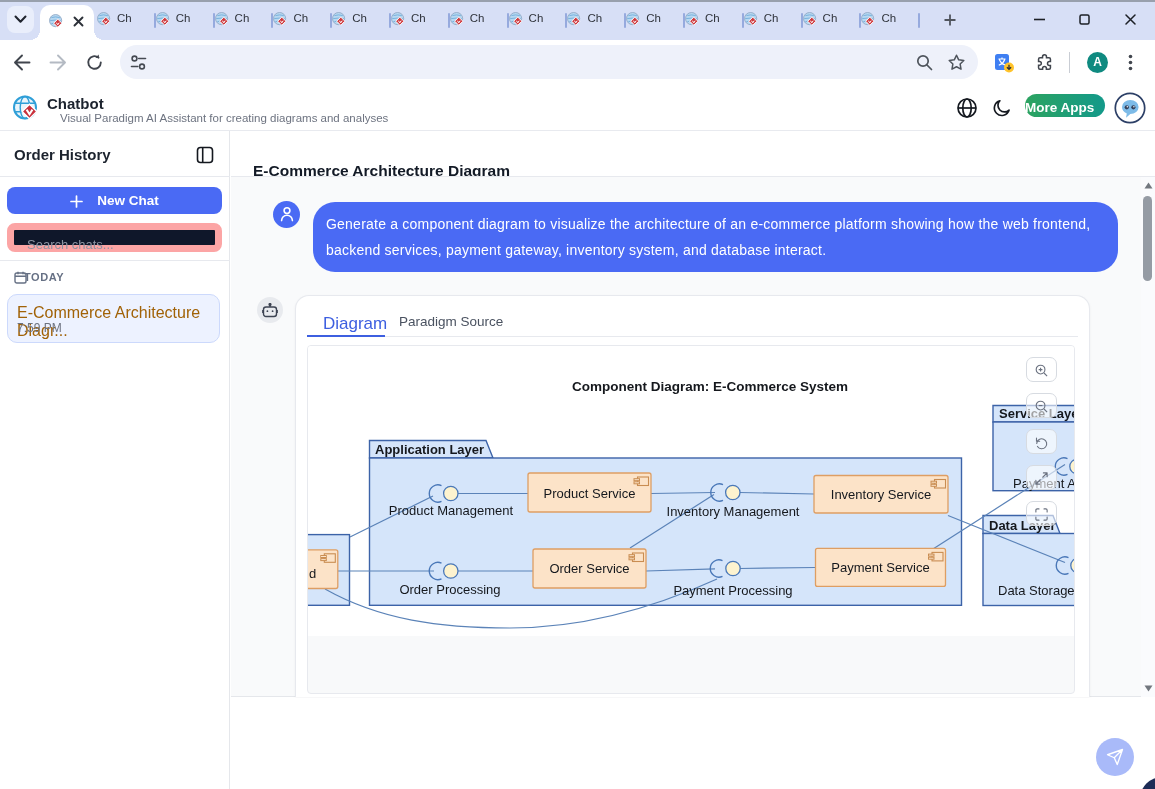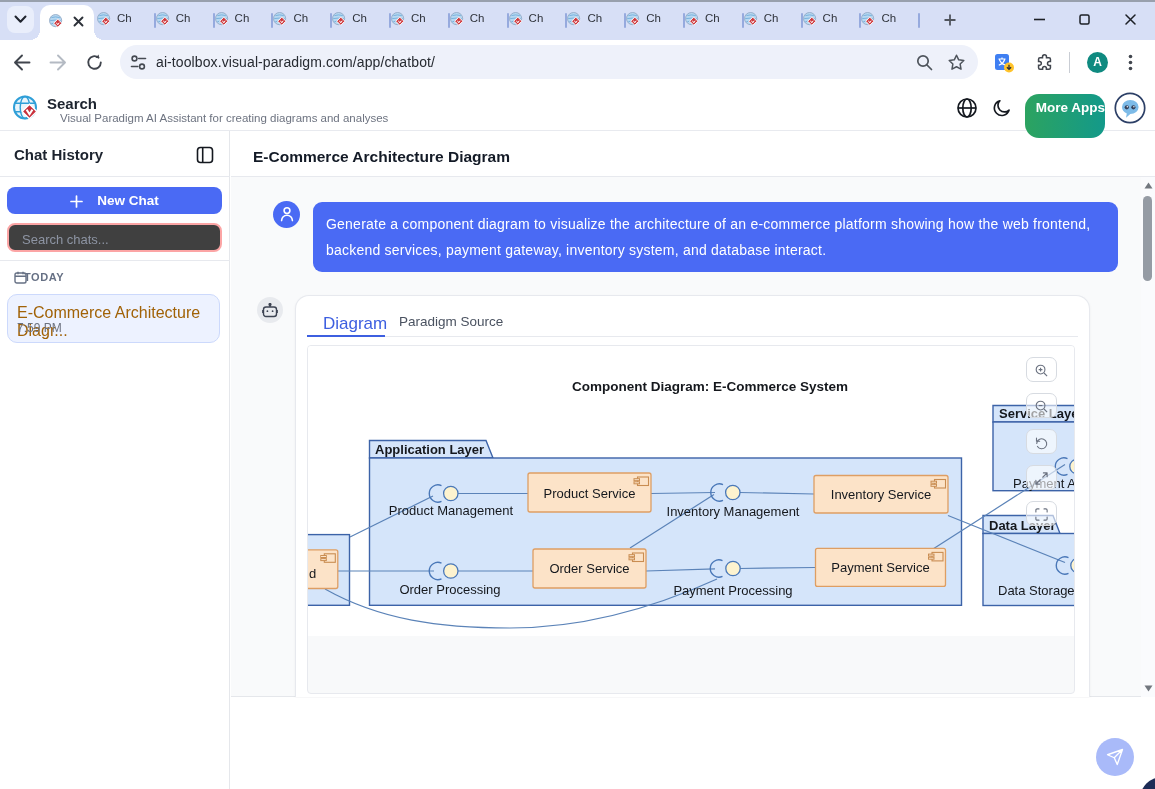--- a/index.html
+++ b/index.html
@@ -19,46 +19,46 @@
 
 
 #toolbar { position:absolute; left:0; top:40px; width:1155px; height:45px; background:#fff; }
 #urlpill { position:absolute; left:120px; top:45px; width:858px; height:34px; border-radius:17px; background:#eef1fa; }
 #urltext { position:absolute; left:156px; top:54px; font-size:14px; color:#262a31; letter-spacing:0.1px; }
 
 
 #appheader { position:absolute; left:0; top:85px; width:1155px; height:46px; background:#fff; border-bottom:1px solid #e8eaef; }
 #apptitle { position:absolute; left:47px; top:95px; font-size:15px; font-weight:bold; color:#1c232e; }
 #appsub { position:absolute; left:60px; top:112px; font-size:11.5px; color:#6d7380; }
-#moreapps { position:absolute; left:1025px; top:94px; width:80px; height:44px; border-radius:14px;
+#moreapps { position:absolute; left:1025px; top:94px; width:80px; height:23px; border-radius:14px;
   background:linear-gradient(90deg,#2ca360,#13998a); color:#fff; font-size:13.5px; font-weight:bold;
-  text-align:right; line-height:27px; }
+  text-align:left; line-height:27px; }
 
 
 #sidebar { position:absolute; left:0; top:131px; width:230px; height:658px; background:#fff; border-right:1px solid #e5e7eb; }
 #chathist { position:absolute; left:14px; top:146px; font-size:15px; font-weight:bold; color:#1c232e; }
 #sbheadline { position:absolute; left:0; top:176px; width:230px; height:1px; background:#e7e9ee; }
 #newchat { position:absolute; left:7px; top:187px; width:215px; height:27px; border-radius:8px; background:#4a6af4;
   color:#fff; font-size:13.5px; font-weight:bold; text-align:center; line-height:27px; }
-#searchbox { position:absolute; left:7px; top:223px; width:215px; height:29px; border-radius:8px; border:2px solid #fca5a5; background:#404040; }
+#searchbox { position:absolute; left:7px; top:223px; width:215px; height:29px; border-radius:8px; border:7px solid #fca5a5; background:#0f172a; }
 #searchph { position:absolute; left:13px; top:7px; font-size:13px; color:#8d94a3; }
 #sbline2 { position:absolute; left:0; top:260px; width:230px; height:1px; background:#e7e9ee; }
 #todaylbl { position:absolute; left:24px; top:271px; font-size:11px; font-weight:bold; color:#667084; letter-spacing:0.6px; }
 #chatitem { position:absolute; left:7px; top:294px; width:213px; height:49px; border-radius:10px; background:#edf2ff; border:1px solid #ccd9fc; }
 #cititle { position:absolute; left:9px; top:9px; font-size:16px; color:#a16207; }
 #citime { position:absolute; left:9px; top:26px; font-size:12px; color:#6d7380; }
 
 
-#maintitle { position:absolute; left:253px; top:148px; font-size:15.5px; font-weight:bold; color:#131a26; }
+#maintitle { position:absolute; left:253px; top:162px; font-size:15.5px; font-weight:bold; color:#131a26; }
 #mainline { position:absolute; left:231px; top:176px; width:924px; height:1px; background:#e7e9ee; }
 #chatarea { position:absolute; left:231px; top:177px; width:924px; height:520px; background:#f9fafb; border-bottom:1px solid #e5e7eb; }
 
 
 #uavatar { position:absolute; left:273px; top:201px; width:27px; height:27px; border-radius:50%; background:#4a6af4; }
-#ububble { position:absolute; left:313px; top:202px; width:805px; height:70px; border-radius:9px; background:#4a6af4; }
+#ububble { position:absolute; left:313px; top:202px; width:805px; height:70px; border-radius:22px; background:#4a6af4; }
 .ubline { position:absolute; left:13px; color:#fff; font-size:14px; letter-spacing:0.22px; }
 
 
 #bavatar { position:absolute; left:257px; top:297px; width:26px; height:26px; border-radius:50%; background:#e8eaee; }
 #card { position:absolute; left:295px; top:295px; width:795px; height:402px; background:#fff;
   border:1px solid #e7e9ee; border-bottom:none; border-radius:14px 14px 0 0; box-shadow:0 1px 3px rgba(16,24,40,0.05); }
 #tabdiagram { position:absolute; left:323px; top:314px; font-size:17px; color:#3d5fe0; }
 #tabplant { position:absolute; left:399px; top:314px; font-size:13.5px; color:#4a5260; }
 #tabsline { position:absolute; left:307px; top:336px; width:771px; height:1px; background:#e7e9ee; }
 #tabind { position:absolute; left:307px; top:335px; width:78px; height:2px; background:#3d5fe0; }
@@ -232,21 +232,20 @@
       <path d="M14.8 8.5 A6.3 6.3 0 1 1 12.5 3.6" fill="none" stroke="#40454d" stroke-width="1.9" stroke-linecap="round"></path>
       <path d="M12.7 0.5 L13 4.2 L9.4 3.8 Z" fill="#40454d"></path>
     </svg>
   <div id="urlpill"></div>
   <svg class="abs" style="left:130px;top:54px;" width="17" height="17" viewBox="0 0 17 17" fill="none" stroke="#454a52" stroke-width="1.6" stroke-linecap="round">
       <circle cx="4.5" cy="4.5" r="2.4"></circle>
       <path d="M8.7 4.5 H15.5"></path>
       <circle cx="12" cy="12.5" r="2.4"></circle>
       <path d="M1.5 12.5 H7.8"></path>
     </svg>
-  <div id="urltext">ai-toolbox.visual-paradigm.com/app/chatbot/</div>
   <svg class="abs" style="left:915px;top:53px;" width="19" height="19" viewBox="0 0 19 19">
       <circle cx="8" cy="8" r="5.2" fill="none" stroke="#4e545c" stroke-width="1.7"></circle>
       <path d="M12 12 L16.5 16.5" stroke="#4e545c" stroke-width="1.7" stroke-linecap="round"></path>
     </svg>
   <svg class="abs" style="left:947px;top:53px;" width="19" height="19" viewBox="0 0 24 24">
       <path d="M12 2.8 L14.8 8.6 L21.2 9.5 L16.6 14 L17.7 20.4 L12 17.4 L6.3 20.4 L7.4 14 L2.8 9.5 L9.2 8.6 Z" fill="none" stroke="#4e545c" stroke-width="1.9" stroke-linejoin="round"></path>
     </svg>
   <svg class="abs" style="left:994px;top:53px;" width="21" height="20" viewBox="0 0 21 20">
       <rect x="1" y="1" width="14" height="16" rx="2.5" fill="#3f7ff2"></rect>
       <path d="M4.5 6 h7 M8 4.5 v1.8 M10.8 6 c-0.6 2.6 -2.9 5 -6 6.2 M5.2 6 c0.8 2.6 3 5 6 6" stroke="#fff" stroke-width="1.2" fill="none"></path>
@@ -266,41 +265,41 @@
   <div id="appheader"></div>
   <svg class="abs" style="left:13px;top:95px;" width="27" height="27" viewBox="0 0 27 27">
 <circle cx="12" cy="12.5" r="11" fill="#eaf5fc" stroke="#2f9fd8" stroke-width="2"></circle>
 <ellipse cx="12" cy="12.5" rx="4.8" ry="11" fill="none" stroke="#2f9fd8" stroke-width="1.4"></ellipse>
 <path d="M1.6 8.2 H22.4 M1.6 16.8 H22.4" stroke="#2f9fd8" stroke-width="1.4" fill="none"></path>
 <g transform="rotate(45 16.5 16.5)">
         <rect x="11.3" y="11.3" width="10.4" height="10.4" fill="#c8313c" stroke="#fff" stroke-width="1.4"></rect>
       </g>
 <path d="M13.6 14.6 L16.5 19.2 L19.4 14.6" stroke="#fff" stroke-width="2" fill="none"></path>
 </svg>
-  <div id="apptitle">Search</div>
+  <div id="apptitle">Chatbot</div>
   <div id="appsub">Visual Paradigm AI Assistant for creating diagrams and analyses</div>
   <svg class="abs" style="left:956px;top:97px;" width="22" height="22" viewBox="0 0 22 22" fill="none" stroke="#14181f" stroke-width="1.7">
       <circle cx="11" cy="11" r="9"></circle>
       <ellipse cx="11" cy="11" rx="4.2" ry="9"></ellipse>
       <path d="M2 11 H20"></path>
     </svg>
   <svg class="abs" style="left:992px;top:98px;" width="20" height="20" viewBox="0 0 24 24" fill="none" stroke="#14181f" stroke-width="2">
       <path d="M20.5 14.5 A9 9 0 1 1 9.5 3.3 A7.2 7.2 0 0 0 20.5 14.5 Z" stroke-linejoin="round"></path>
     </svg>
   <div id="moreapps">More Apps</div>
   <svg class="abs" style="left:1113px;top:91px;" width="34" height="34" viewBox="0 0 34 34">
 <circle cx="17" cy="17" r="14.7" fill="none" stroke="#2c3f66" stroke-width="1.7"></circle>
 <path d="M9 13.5 a8.3 7 0 0 1 16.6 0 a8.3 7 0 0 1 -8.3 7 l-4.3 3.8 l0.8 -4.4 a8.3 7 0 0 1 -4.8 -6.4 Z" fill="#7dbbe8" transform="translate(0,2.5)"></path>
 <circle cx="13.8" cy="16.3" r="2.1" fill="#33415c"></circle>
       <circle cx="20.4" cy="16.3" r="2.1" fill="#33415c"></circle>
 <circle cx="14.3" cy="15.7" r="0.7" fill="#fff"></circle>
       <circle cx="20.9" cy="15.7" r="0.7" fill="#fff"></circle>
 </svg>
   <div id="sidebar"></div>
-  <div id="chathist">Chat History</div>
+  <div id="chathist">Order History</div>
   <svg class="abs" style="left:196px;top:146px;" width="18" height="18" viewBox="0 0 18 18" fill="none" stroke="#14181f" stroke-width="1.6">
       <rect x="1.5" y="1.5" width="15" height="15" rx="3"></rect>
       <path d="M6.7 1.8 V16.2"></path>
     </svg>
   <div id="sbheadline"></div>
   <div id="newchat"><svg style="vertical-align:-2.5px;margin-right:14px;" width="13" height="13" viewBox="0 0 13 13">
         <path d="M6.5 1 V12 M1 6.5 H12" stroke="#fff" stroke-width="1.7" stroke-linecap="round"></path>
       </svg>New Chat</div>
   <div id="searchbox">
       <span id="searchph">Search chats...</span>

